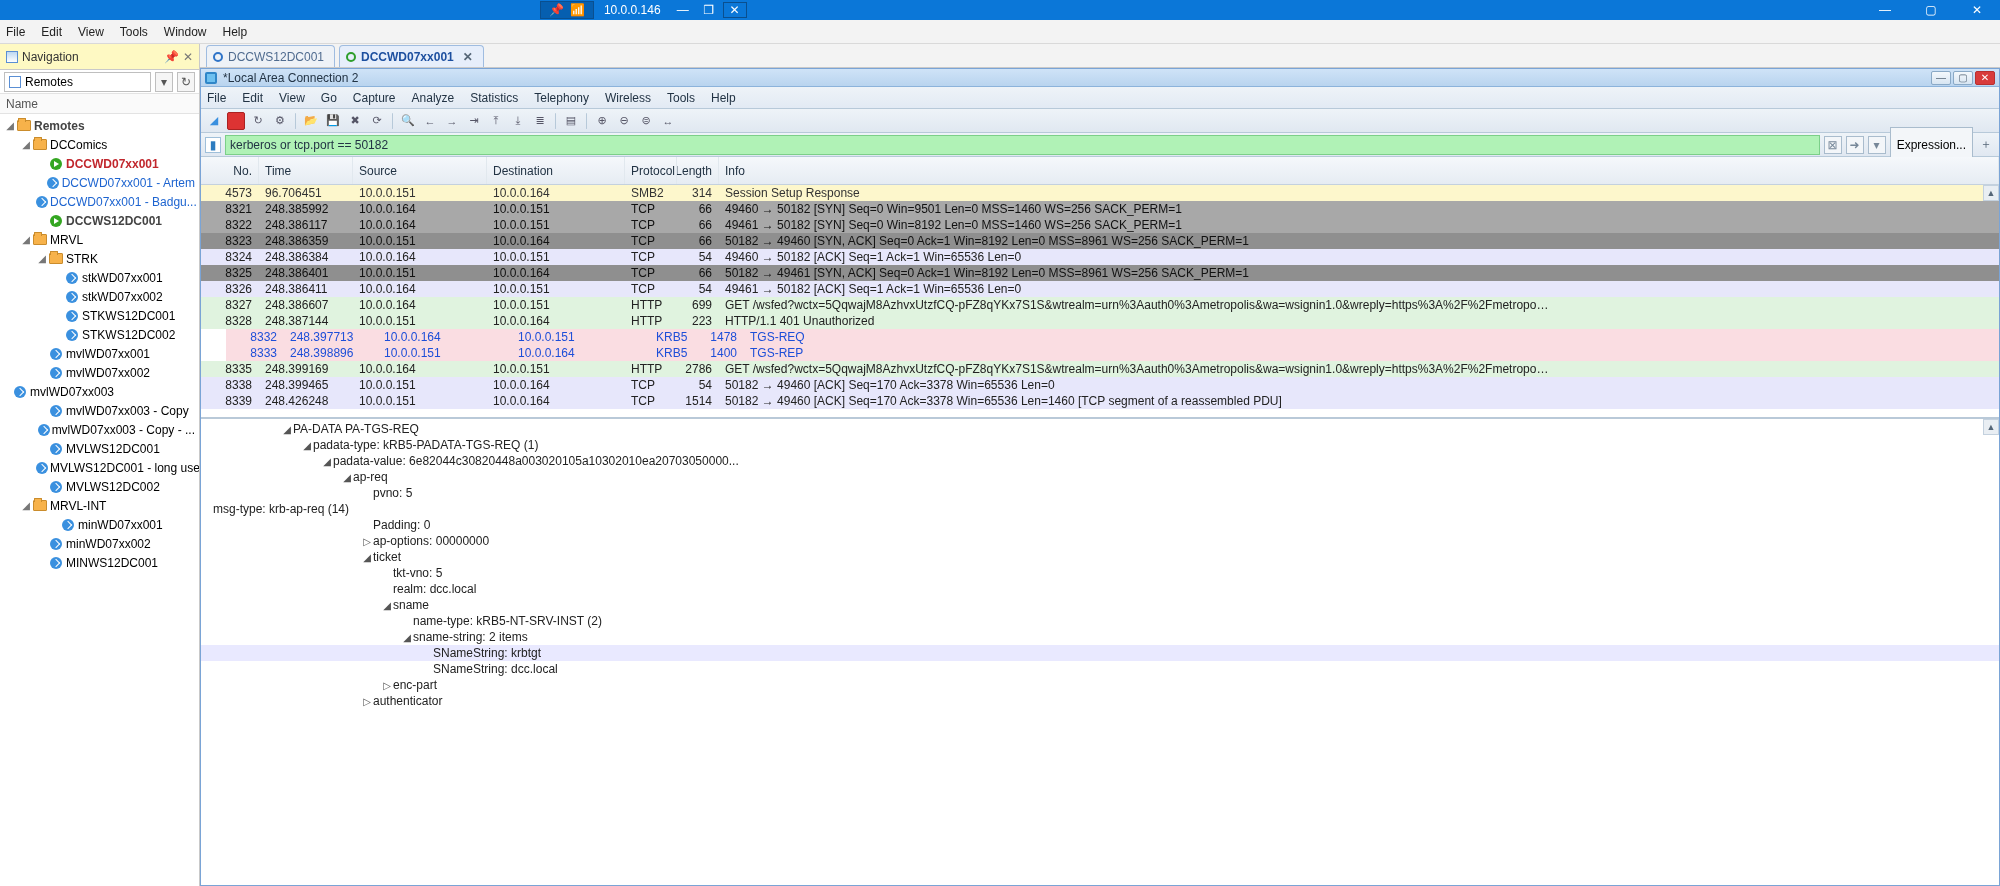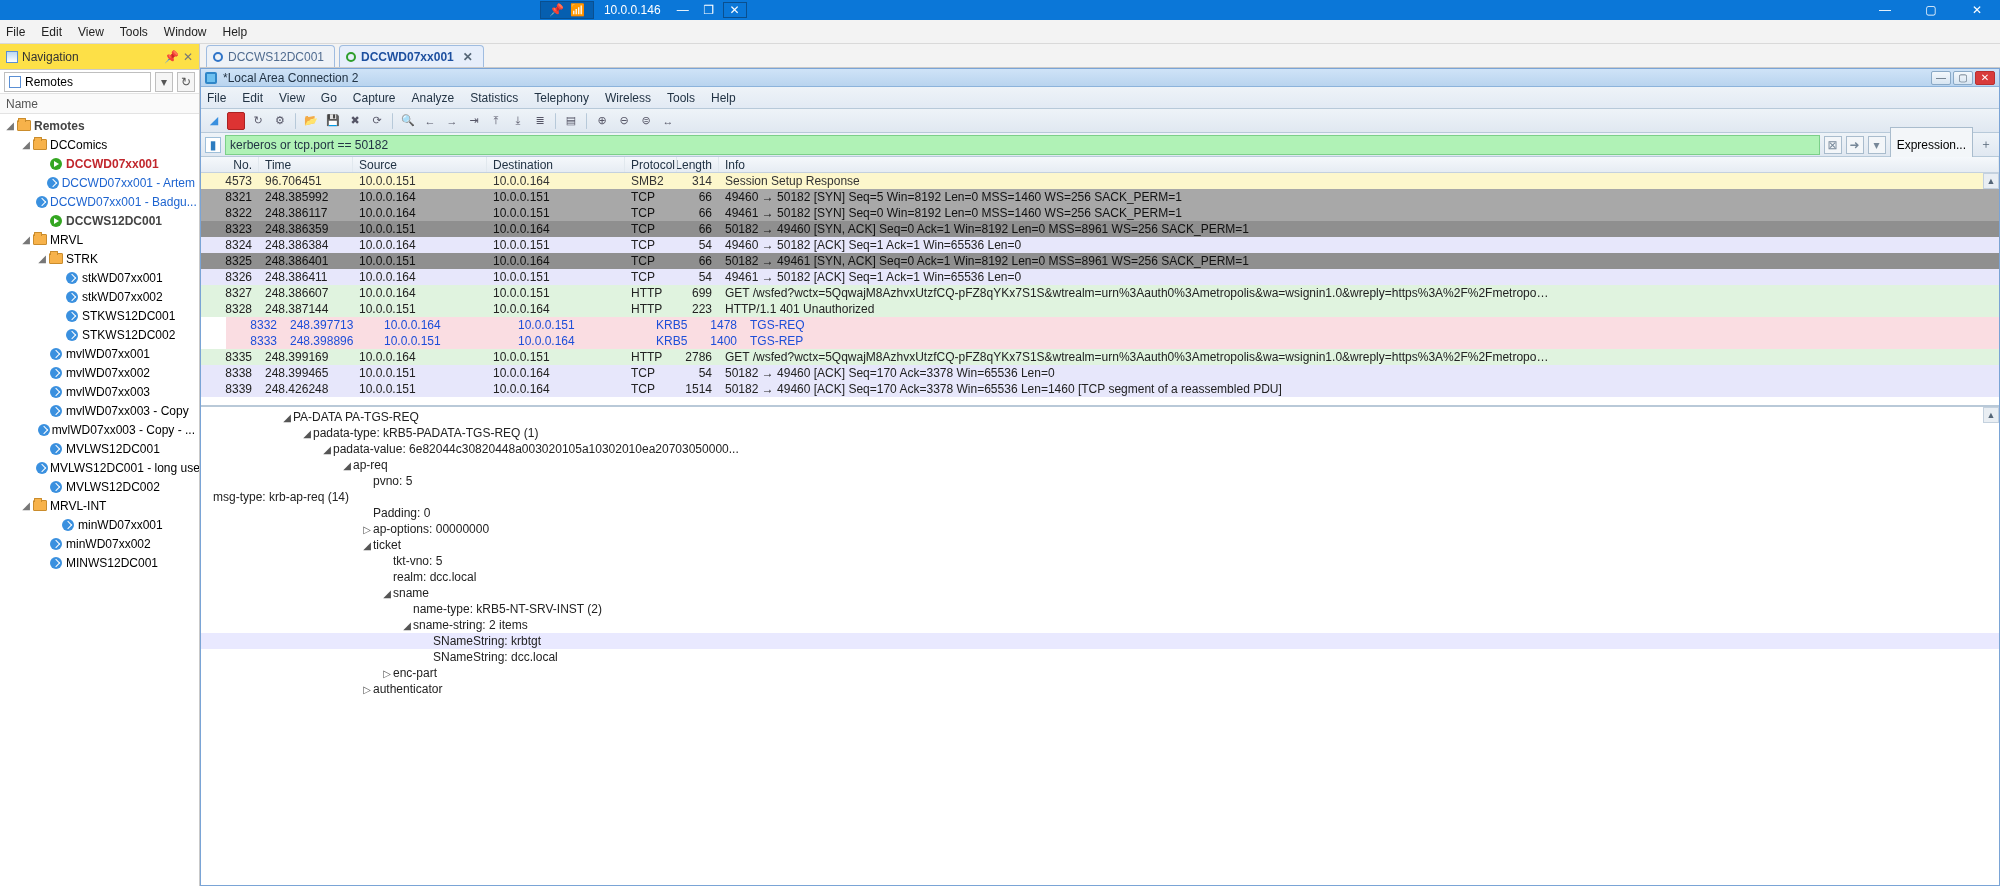--- a/index.html
+++ b/index.html
@@ -15,21 +15,21 @@
 
 
 .app-menubar { height: 24px; background: #f3f3f3; border-bottom: 1px solid #d9d9d9; display: flex; align-items: center; padding: 0 6px; gap: 16px; }
 .app-menubar span { color: #222; }
 
 
 .main { display: flex; height: calc(886px - 20px - 24px); }
 
 
 .nav { width: 200px; border-right: 1px solid #c9c9c9; background: #fff; display: flex; flex-direction: column; }
-.nav-title { height: 26px; border-bottom: 1px solid #c9c9c9; display: flex; align-items: center; padding: 0 6px; justify-content: space-between; background: #fde047; }
+.nav-title { height: 26px; border-bottom: 1px solid #c9c9c9; display: flex; align-items: center; padding: 0 6px; justify-content: space-between; background: #fef9c3; }
 .nav-title .label { display: flex; align-items: center; gap: 4px; color: #333; }
 .nav-title .pin-icons { display: flex; gap: 4px; color: #777; }
 .remotes-row { height: 24px; border-bottom: 1px solid #e3e3e3; display: flex; align-items: center; padding: 0 4px; gap: 4px; }
 .remotes-row .select { flex: 1; display: flex; align-items: center; gap: 4px; border: 1px solid #bfbfbf; height: 20px; padding: 0 4px; background: #fff; }
 .remotes-row .dd, .remotes-row .refresh { width: 18px; height: 20px; border: 1px solid #bfbfbf; display: flex; align-items: center; justify-content: center; color: #555; background: #f5f5f5; }
 .nav-colhdr { height: 20px; border-bottom: 1px solid #e3e3e3; padding: 0 6px; display: flex; align-items: center; color: #555; background: #fafafa; }
 .tree { flex: 1; overflow: auto; padding: 2px 0; }
 .tnode { display: flex; align-items: center; height: 19px; white-space: nowrap; padding-right: 4px; }
 .tnode .tw { width: 12px; text-align: center; color: #777; font-size: 10px; }
 .tnode .ic { width: 16px; display: flex; align-items: center; justify-content: center; }
@@ -70,21 +70,21 @@
 .tbtn.sep { width: 1px; height: 16px; background: #b7c9d9; margin: 0 2px; border: none; }
 
 .ws-filter { height: 24px; background: linear-gradient(#eef3f8,#e0e8f1); border-bottom: 1px solid #b7c9d9; display: flex; align-items: center; padding: 0 4px; gap: 4px; }
 .ws-filter .badge { width: 16px; height: 16px; border: 1px solid #9fbfd9; background: #fff; display: flex; align-items: center; justify-content: center; }
 .ws-filter .input { flex: 1; height: 20px; background: #b0f2b6; border: 1px solid #7ccf89; display: flex; align-items: center; padding: 0 4px; font-family: Consolas, monospace; color: #234; }
 .ws-filter .endbtn { width: 18px; height: 18px; border: 1px solid #a9bccd; display: flex; align-items: center; justify-content: center; background: #f3f6f9; color: #789; }
 .ws-filter .expr { border: 1px solid #a9bccd; height: 36px; padding: 0 6px; display: flex; align-items: center; background: #f3f6f9; }
 .ws-filter .plus { width: 18px; height: 18px; display: flex; align-items: center; justify-content: center; color: #567; }
 
 
-.pkt-head { height: 16px; background: linear-gradient(#f5f8fb,#e6ecf3); border-bottom: 1px solid #c4d1de; display: flex; color: #234; text-align: right; }
+.pkt-head { height: 28px; background: linear-gradient(#f5f8fb,#e6ecf3); border-bottom: 1px solid #c4d1de; display: flex; color: #234; text-align: right; }
 .pkt-head > div, .prow > div { border-right: 1px solid #e1e8ee; padding: 0 6px; display: flex; align-items: center; height: 100%; overflow: hidden; }
 .prow > div { border-right: 1px solid transparent; }
 .col-no { width: 58px; justify-content: flex-end; }
 .col-time { width: 94px; }
 .col-src { width: 134px; }
 .col-dst { width: 138px; }
 .col-proto { width: 52px; }
 .col-len { width: 42px; justify-content: flex-end; }
 .col-info { flex: 1; }
 .pkt-body { height: 232px; overflow: hidden; font-family: Consolas, "Lucida Console", monospace; font-size: 12px; position: relative; }
@@ -259,21 +259,21 @@
           </span>
           <span class="lbl">mvlWD07xx001</span>
         </div>
         <div class="tnode " style="padding-left: 36px;">
           <span class="tw"></span>
           <span class="ic">
             <span class="circ-ic"></span>
           </span>
           <span class="lbl">mvlWD07xx002</span>
         </div>
-        <div class="tnode " style="padding-left: 36px;">
+        <div class="tnode " style="">
           <span class="tw"></span>
           <span class="ic">
             <span class="circ-ic"></span>
           </span>
           <span class="lbl">mvlWD07xx003</span>
         </div>
         <div class="tnode " style="padding-left: 36px;">
           <span class="tw"></span>
           <span class="ic">
             <span class="circ-ic"></span>
@@ -439,21 +439,21 @@
             <div class="col-len">314</div>
             <div class="col-info">Session Setup Response</div>
           </div>
           <div class="prow r-gray">
             <div class="col-no">8321</div>
             <div class="col-time">248.385992</div>
             <div class="col-src">10.0.0.164</div>
             <div class="col-dst">10.0.0.151</div>
             <div class="col-proto">TCP</div>
             <div class="col-len">66</div>
-            <div class="col-info">49460 → 50182 [SYN] Seq=5 Win=8192 Len=0 MSS=1460 WS=256 SACK_PERM=1</div>
+            <div class="col-info">49460 → 50182 [SYN] Seq=0 Win=9501 Len=0 MSS=1460 WS=256 SACK_PERM=1</div>
           </div>
           <div class="prow r-gray">
             <div class="col-no">8322</div>
             <div class="col-time">248.386117</div>
             <div class="col-src">10.0.0.164</div>
             <div class="col-dst">10.0.0.151</div>
             <div class="col-proto">TCP</div>
             <div class="col-len">66</div>
             <div class="col-info">49461 → 50182 [SYN] Seq=0 Win=8192 Len=0 MSS=1460 WS=256 SACK_PERM=1</div>
           </div>

